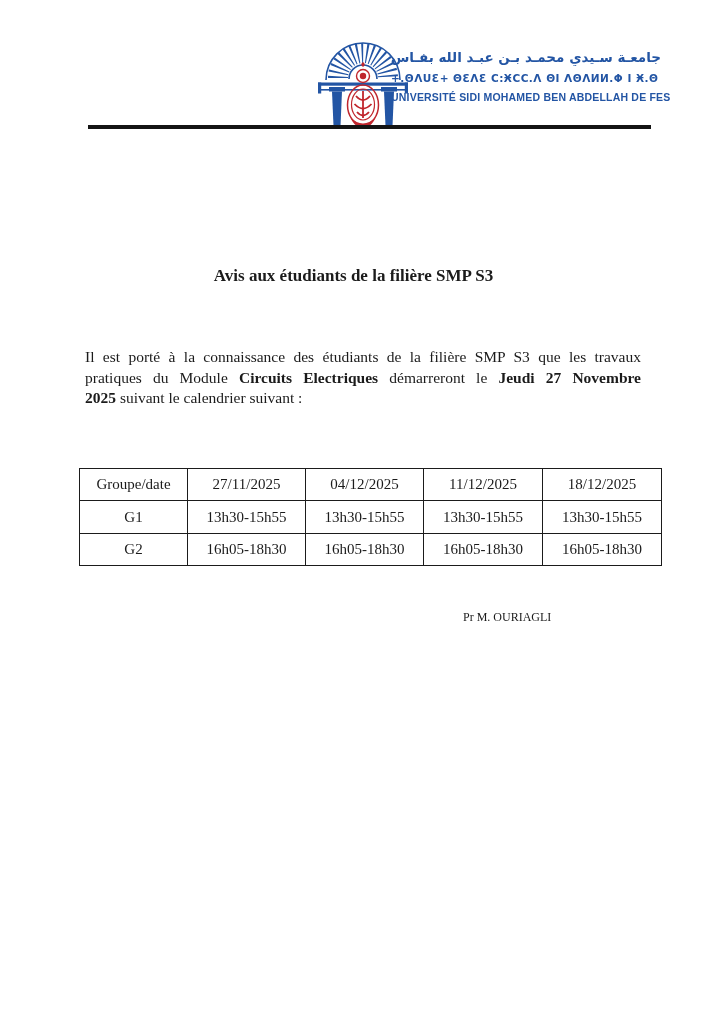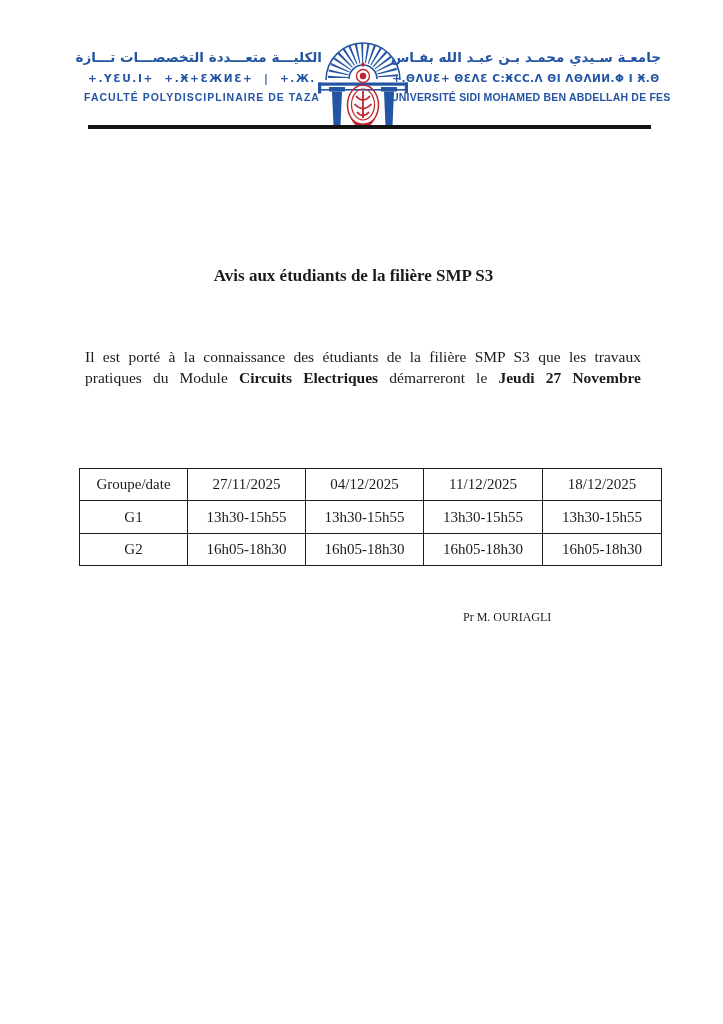--- a/index.html
+++ b/index.html
@@ -13,21 +13,21 @@
     position:relative;
     width:723px;height:1024px;
     background:#ffffff;
     font-family:"Liberation Serif", serif;
     color:var(--text-black);
     overflow:hidden;
   }
   
   .hdr-block{position:absolute;top:50px;color:var(--header-blue);}
   .hdr-left{left:82px;width:240px;text-align:center;}
-  .hdr-right{left:391px;width:270px;text-align:center;}
+  .hdr-right{left:391px;width:270px;}
   .ar{
     font-family:"DejaVu Sans", sans-serif;
     font-size:13.5px;font-weight:bold;line-height:15px;
     direction:rtl;white-space:nowrap;
   }
   .tf{
     font-family:"DejaVu Sans", sans-serif;
     font-size:10.5px;font-weight:bold;line-height:12px;
     margin-top:7px;white-space:nowrap;
   }
@@ -74,25 +74,20 @@
   .signature{
     position:absolute;left:463px;top:610px;
     font-size:12px;white-space:nowrap;
   }
 </style>
 </head>
 <body>
 
 <div class="page">
 
-  <div class="hdr-block hdr-left">
-    <div class="ar" dir="rtl">الكليـــة متعـــددة التخصصـــات تـــازة</div>
-    <div class="tf">+.YƐU.I+ &nbsp;+.Ӿ+ƐЖИƐ+ &nbsp;| &nbsp;+.Ж.</div>
-    <div class="lt">FACULTÉ POLYDISCIPLINAIRE DE TAZA</div>
-  </div>
 
   <div class="logo">
     <svg viewBox="0 0 90 90" width="90" height="90" aria-hidden="true">
 
       <path d="M 20,40 A 25,25 0 0 1 70,40" fill="none" stroke="#2355a4" stroke-width="20" stroke-dasharray="1.6 3.1"></path>
       <path d="M 8,42 A 37,37 0 0 1 82,42" fill="none" stroke="#2355a4" stroke-width="1.6"></path>
       <path d="M 31,41 A 14,14 0 0 1 59,41" fill="none" stroke="#2355a4" stroke-width="1.6"></path>
 
       <rect x="0" y="44.5" width="90" height="3.2" fill="#2355a4"></rect>
       <rect x="3" y="51" width="84" height="1.6" fill="#2355a4"></rect>
@@ -126,20 +121,21 @@
   </div>
 
   <div class="rule"></div>
 
 
   <h1 class="title">Avis aux étudiants de la filière SMP S3</h1>
 
   <div class="para">
     <div class="line j"><span>Il est porté à la connaissance des étudiants de la filière SMP S3 que les travaux</span></div>
     <div class="line j"><span>pratiques du Module </span><span class="b">Circuits Electriques</span><span> démarreront le </span><span class="b">Jeudi 27 Novembre</span></div>
+    <div class="line"><span class="b">2025</span><span> suivant le calendrier suivant :</span></div>
   </div>
 
   <table class="sched">
     <colgroup>
       <col style="width:108px">
         <col style="width:118px">
         <col style="width:118px">
         <col style="width:119px">
         <col style="width:119px">
     </colgroup>

